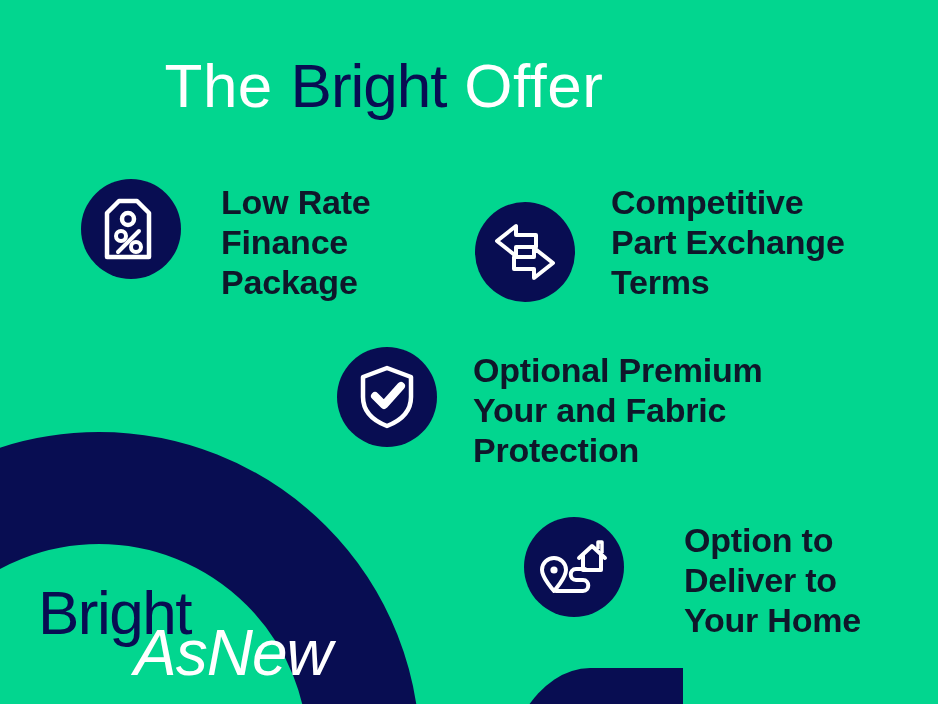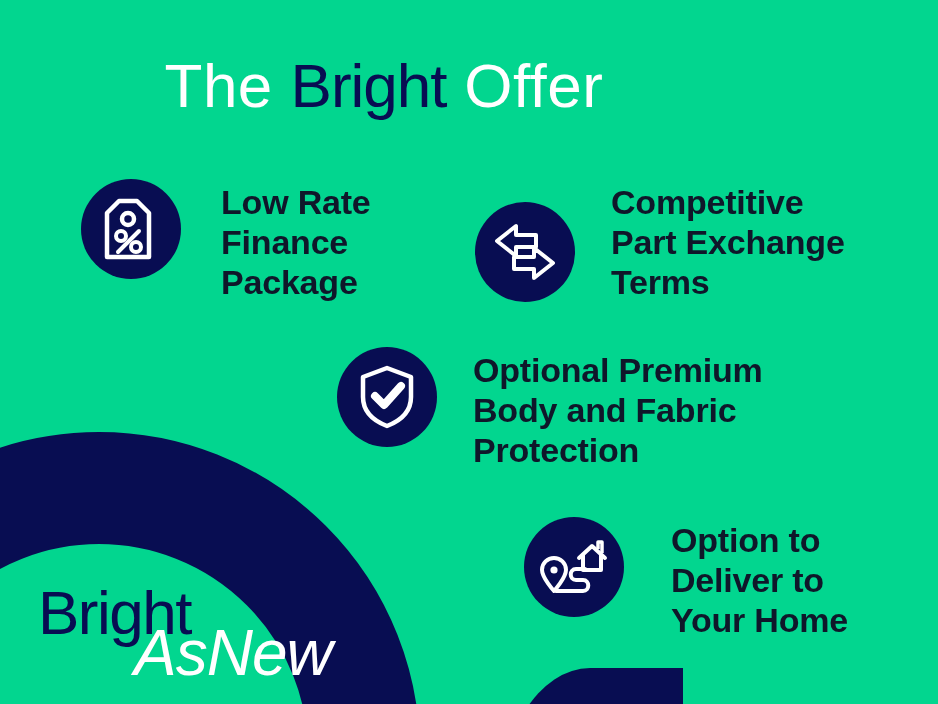--- a/index.html
+++ b/index.html
@@ -87,21 +87,21 @@
     padding-top: 3px;
   }
 
   #feature-0 { left: 81px;  top: 179px; }
   #feature-1 { left: 475px; top: 179px; align-items: flex-end; }
   #feature-2 { left: 337px; top: 347px; }
   #feature-3 { left: 524px; top: 517px; }
 
   #feature-1 .feature-text { margin-left: 36px; }
   #feature-2 .feature-text { margin-left: 36px; }
-  #feature-3 .feature-text { margin-left: 47px; }
+  #feature-3 .feature-text { margin-left: 60px; }
 
   
   .logo {
     position: absolute;
     left: 38px;
     top: 582px;
     width: 300px;
     height: 110px;
   }
   .logo-bright {
@@ -166,21 +166,21 @@
   </div>
 
   <div class="feature" id="feature-2">
     <div class="feature-icon">
       <svg width="58" height="64" viewBox="0 0 58 64">
         <path d="M29 3 L53 12 V32 C53 47 42 56 29 61 C16 56 5 47 5 32 V12 Z" fill="none" stroke="#ffffff" stroke-width="4.5" stroke-linejoin="round"></path>
         <path d="M17 31 L26 40 L43 21" fill="none" stroke="#ffffff" stroke-width="8" stroke-linecap="round" stroke-linejoin="round"></path>
       </svg>
     </div>
     <div class="feature-text">Optional Premium
-Body and Fabric
+Your and Fabric
 Protection</div>
   </div>
 
   <div class="feature" id="feature-3">
     <div class="feature-icon">
       <svg width="68" height="62" viewBox="0 0 68 62">
         <path d="M14 22 C20.5 22 26 27.2 26 33.8 C26 42 14 55 14 55 C14 55 2 42 2 33.8 C2 27.2 7.5 22 14 22 Z" fill="none" stroke="#ffffff" stroke-width="4" stroke-linejoin="round"></path>
         <circle cx="14" cy="34" r="3.6" fill="#ffffff"></circle>
         <path d="M16 55 L43 55 C50 55 50 44 43 44 L36 44 C29 44 29 33 36 33 L45 33" fill="none" stroke="#ffffff" stroke-width="4" stroke-linecap="round" stroke-linejoin="round"></path>
         <path d="M39 22 L52 10 L65 22" fill="none" stroke="#ffffff" stroke-width="4" stroke-linecap="round" stroke-linejoin="round"></path>

